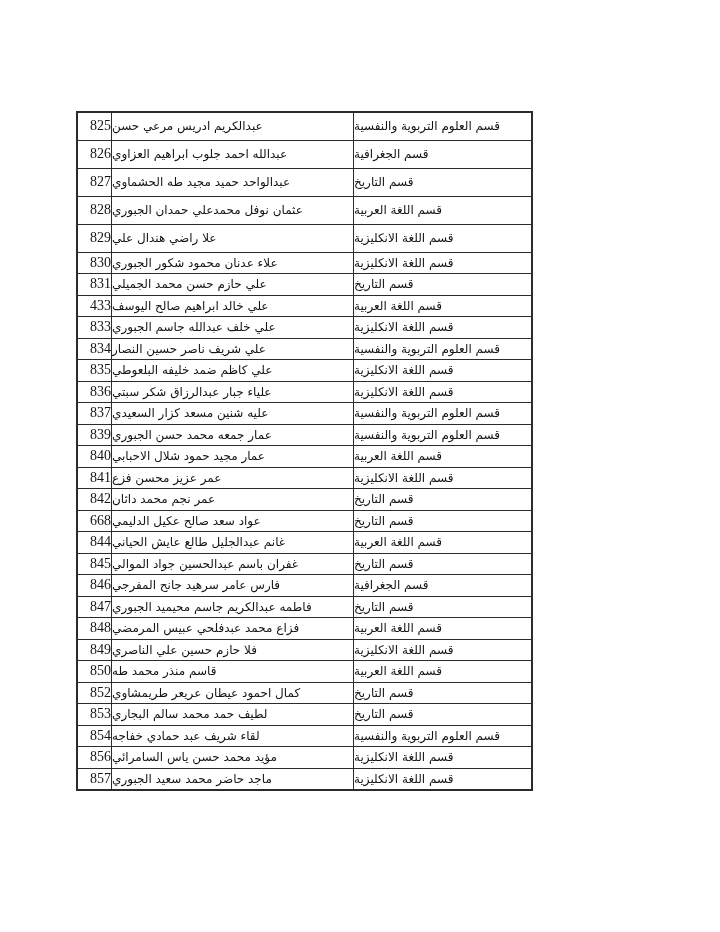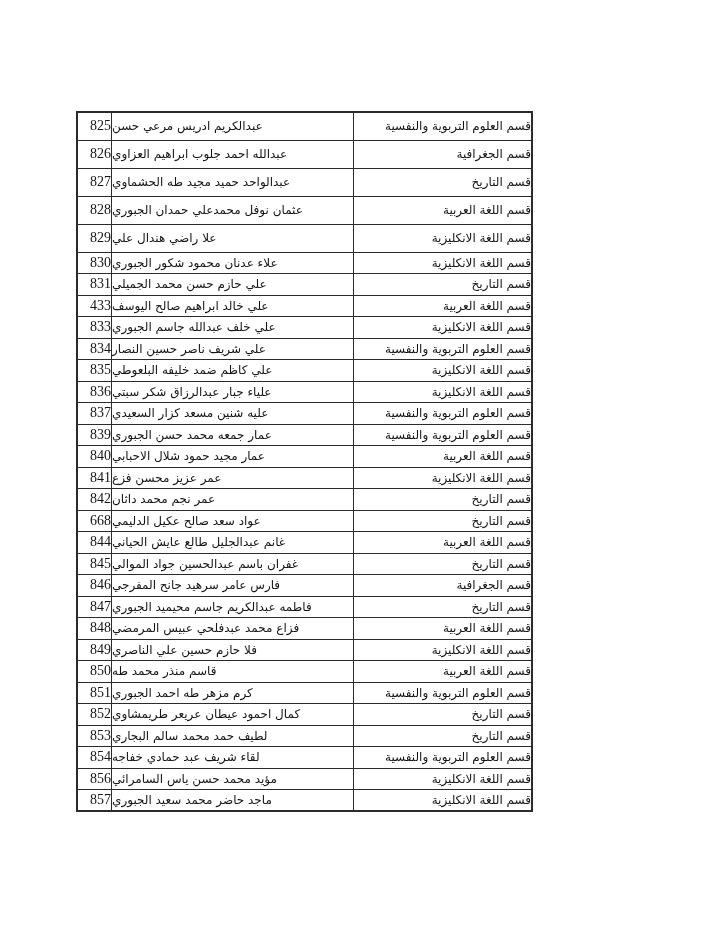--- a/index.html
+++ b/index.html
@@ -53,21 +53,21 @@
   }
   td.name {
     width: 241px;
     direction: rtl;
     text-align: left;
     font-size: 12px;
   }
   td.dept {
     width: 177px;
     direction: rtl;
-    text-align: right;
+    text-align: left;
     font-size: 12px;
   }
 </style>
 </head>
 <body>
 
 <div class="page">
   <table class="roster">
     <tbody>
   <tr>
@@ -214,25 +214,20 @@
     <td class="name">فلا حازم حسين علي الناصري</td>
     <td class="dept">قسم اللغة الانكليزية</td>
   </tr>
 
   <tr>
     <td class="num">850</td>
     <td class="name">قاسم منذر محمد طه</td>
     <td class="dept">قسم اللغة العربية</td>
   </tr>
 
-  <tr>
-    <td class="num">851</td>
-    <td class="name">كرم مزهر طه احمد الجبوري</td>
-    <td class="dept">قسم العلوم التربوية والنفسية</td>
-  </tr>
 
   <tr>
     <td class="num">852</td>
     <td class="name">كمال احمود عيطان عريعر طريمشاوي</td>
     <td class="dept">قسم التاريخ</td>
   </tr>
 
   <tr>
     <td class="num">853</td>
     <td class="name">لطيف حمد محمد سالم البجاري</td>

